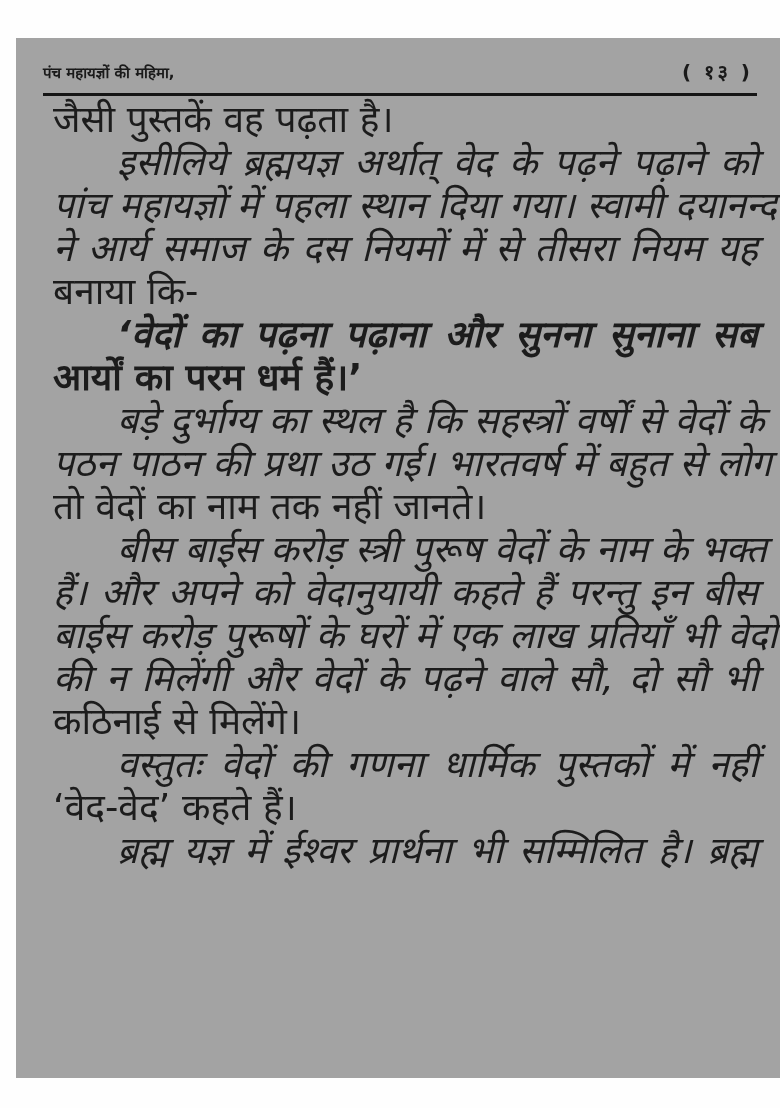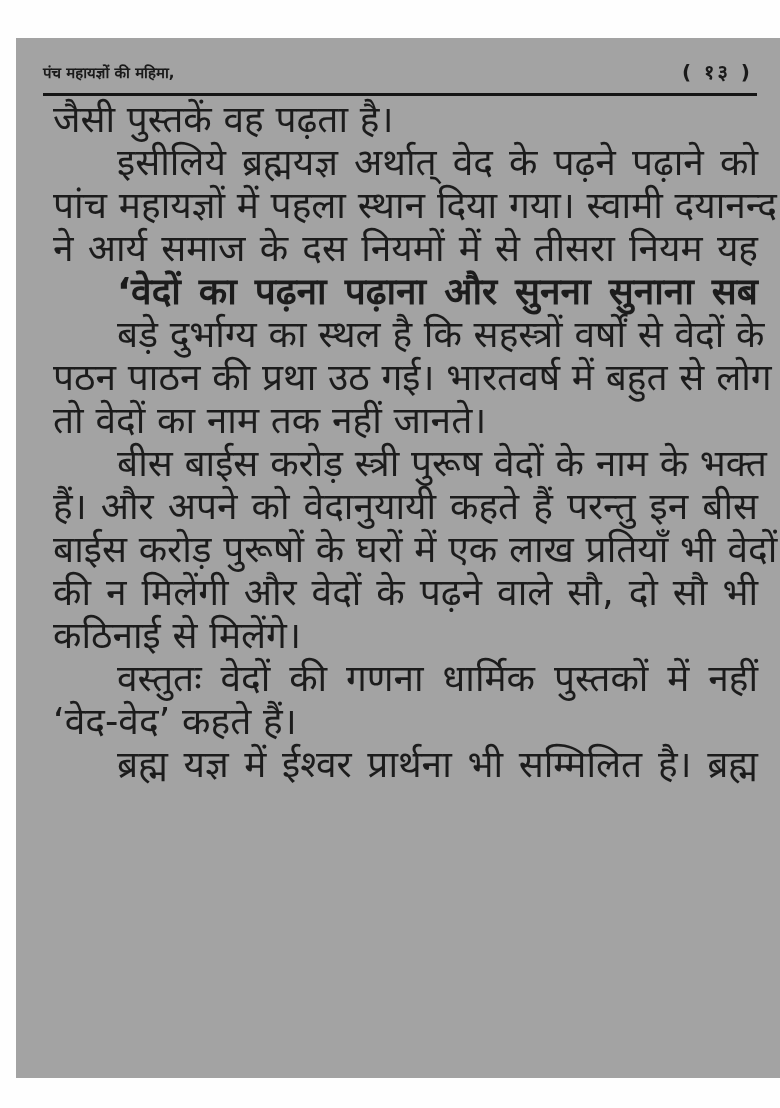--- a/index.html
+++ b/index.html
@@ -27,38 +27,40 @@
     position: absolute; left: 27px; top: 55px; width: 714px; height: 3px;
     background: #151515;
   }
   .body-text {
     position: absolute; left: 37px; top: 60px; width: 705px;
     font-size: 37px; line-height: 43px; color: #1c1c1c;
   }
   .line { white-space: nowrap; height: 43px; }
   .line.indent { padding-left: 64px; }
   .line.bold { font-weight: bold; }
-  .line.justify { text-align: justify; text-align-last: justify; }
+  .line.justify { text-align: justify; text-align-last: justify; font-style: italic; }
 </style>
 </head>
 <body>
 
 <div class="page">
   <div class="header">
     <span class="header-title">पंच महायज्ञों की महिमा,</span>
     <span class="page-num">( १३ )</span>
   </div>
   <div class="rule"></div>
 
   <div class="body-text">
     <div class="line">जैसी पुस्तकें वह पढ़ता है।</div>
     <div class="line indent justify">इसीलिये ब्रह्मयज्ञ अर्थात् वेद के पढ़ने पढ़ाने को</div>
     <div class="line justify">पांच महायज्ञों में पहला स्थान दिया गया। स्वामी दयानन्द</div>
     <div class="line justify">ने आर्य समाज के दस नियमों में से तीसरा नियम यह</div>
+    <div class="line">बनाया कि-</div>
     <div class="line indent bold justify">‘वेदों का पढ़ना पढ़ाना और सुनना सुनाना सब</div>
+    <div class="line bold">आर्यों का परम धर्म हैं।’</div>
     <div class="line indent justify">बड़े दुर्भाग्य का स्थल है कि सहस्त्रों वर्षों से वेदों के</div>
     <div class="line justify">पठन पाठन की प्रथा उठ गई। भारतवर्ष में बहुत से लोग</div>
     <div class="line">तो वेदों का नाम तक नहीं जानते।</div>
     <div class="line indent justify">बीस बाईस करोड़ स्त्री पुरूष वेदों के नाम के भक्त</div>
     <div class="line justify">हैं। और अपने को वेदानुयायी कहते हैं परन्तु इन बीस</div>
     <div class="line justify">बाईस करोड़ पुरूषों के घरों में एक लाख प्रतियाँ भी वेदों</div>
     <div class="line justify">की न मिलेंगी और वेदों के पढ़ने वाले सौ, दो सौ भी</div>
     <div class="line">कठिनाई से मिलेंगे।</div>
     <div class="line indent justify">वस्तुतः वेदों की गणना धार्मिक पुस्तकों में नहीं</div>
     <div class="line">‘वेद-वेद’ कहते हैं।</div>

